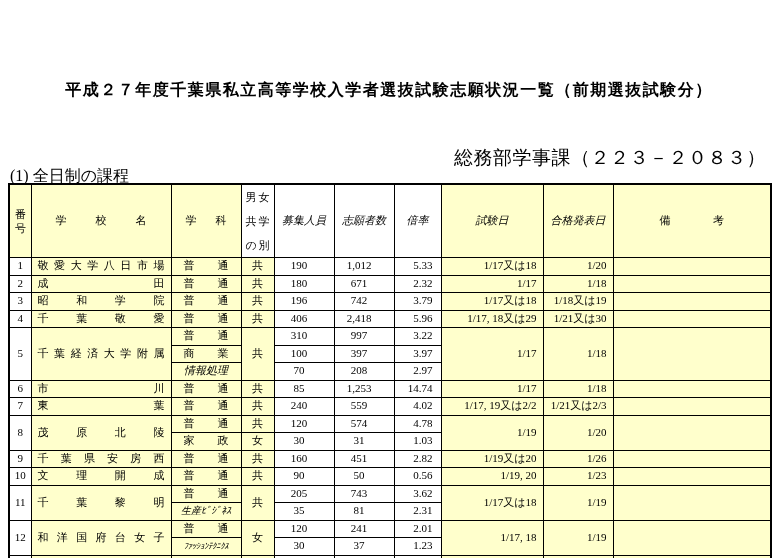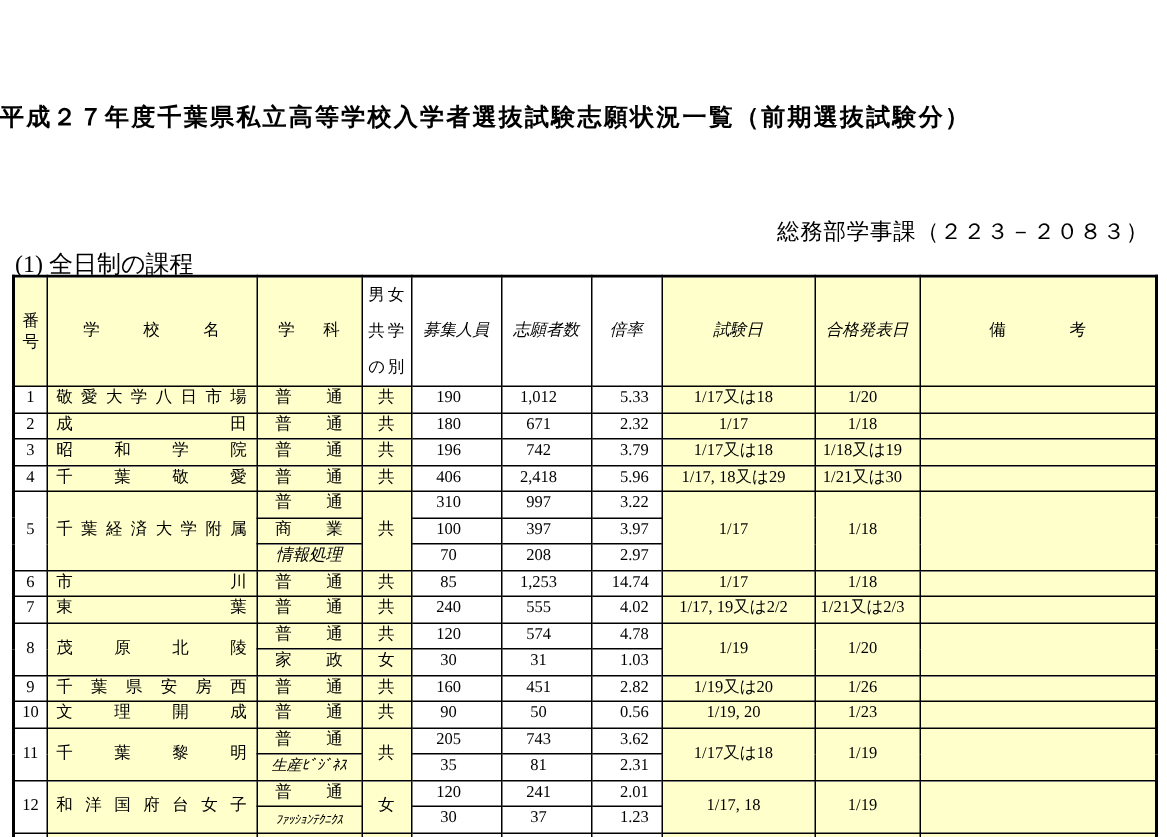--- a/index.html
+++ b/index.html
@@ -1,25 +1,25 @@
 <!DOCTYPE html>
 <html lang="ja"><head>
 <meta charset="utf-8">
 <style>
   html,body{margin:0;padding:0;}
   body{
     width:778px;height:558px;overflow:hidden;background:#ffffff;color:#000;
     font-family:"Liberation Serif","DejaVu Serif",serif;position:relative;
   }
   .doc-title{
-    position:absolute;top:68px;left:0;width:778px;text-align:left;
+    position:absolute;top:80px;left:0;width:778px;text-align:center;
     font-size:16px;font-weight:bold;letter-spacing:1.5px;white-space:nowrap;
   }
   .dept-line{
-    position:absolute;top:145px;right:12px;font-size:15px;letter-spacing:0.5px;white-space:nowrap;
+    position:absolute;top:145px;right:12px;font-size:19px;letter-spacing:0.5px;white-space:nowrap;
   }
   .section-label{
     position:absolute;top:166px;left:10px;font-size:16px;white-space:nowrap;
   }
   .table-wrap{
     position:absolute;top:183px;left:8px;width:764px;height:375px;overflow:hidden;
   }
   table{
     border-collapse:collapse;table-layout:fixed;width:762px;
     border:2px solid #000;
@@ -48,21 +48,21 @@
   .note-h{padding:0 46px;}
   
   .no-cell{text-align:center;}
   .name-cell{padding:0 6px;}
   .dept-cell{padding:0 12px;}
   .dept-cell.mid{font-size:10px;padding:0 4px;}
   .dept-cell.small{font-size:8.5px;padding:0 2px;letter-spacing:-0.2px;}
   .gender-cell{text-align:center;}
   .num-cell{text-align:center;padding-right:10px;}
   .ratio-cell{text-align:right;padding-right:8px;margin-top:42px;}
-  .date-cell{text-align:center;padding-right:6px;white-space:nowrap;}
+  .date-cell{text-align:right;padding-right:6px;white-space:nowrap;}
   .note-cell{}
 </style>
 </head>
 <body>
 
 <div class="doc-title">平成２７年度千葉県私立高等学校入学者選抜試験志願状況一覧（前期選抜試験分）</div>
 <div class="dept-line">総務部学事課（２２３－２０８３）</div>
 <div class="section-label">(1) 全日制の課程</div>
 
 <div class="table-wrap">
@@ -183,21 +183,21 @@
     <td class="yellow date-cell">1/18</td>
     <td class="yellow note-cell"></td>
   </tr>
 
   <tr class="data-row">
     <td class="no-cell">7</td>
     <td class="yellow jchar name-cell">東葉</td>
     <td class="yellow jchar dept-cell">普通</td>
     <td class="yellow gender-cell">共</td>
     <td class="num-cell">240</td>
-    <td class="num-cell">555</td>
+    <td class="num-cell">559</td>
     <td class="ratio-cell">4.02</td>
     <td class="yellow date-cell">1/17, 19又は2/2</td>
     <td class="yellow date-cell">1/21又は2/3</td>
     <td class="yellow note-cell"></td>
   </tr>
 
   <tr class="data-row">
     <td class="no-cell" rowspan="2">8</td>
     <td class="yellow jchar name-cell" rowspan="2">茂原北陵</td>
     <td class="yellow jchar dept-cell">普通</td>

